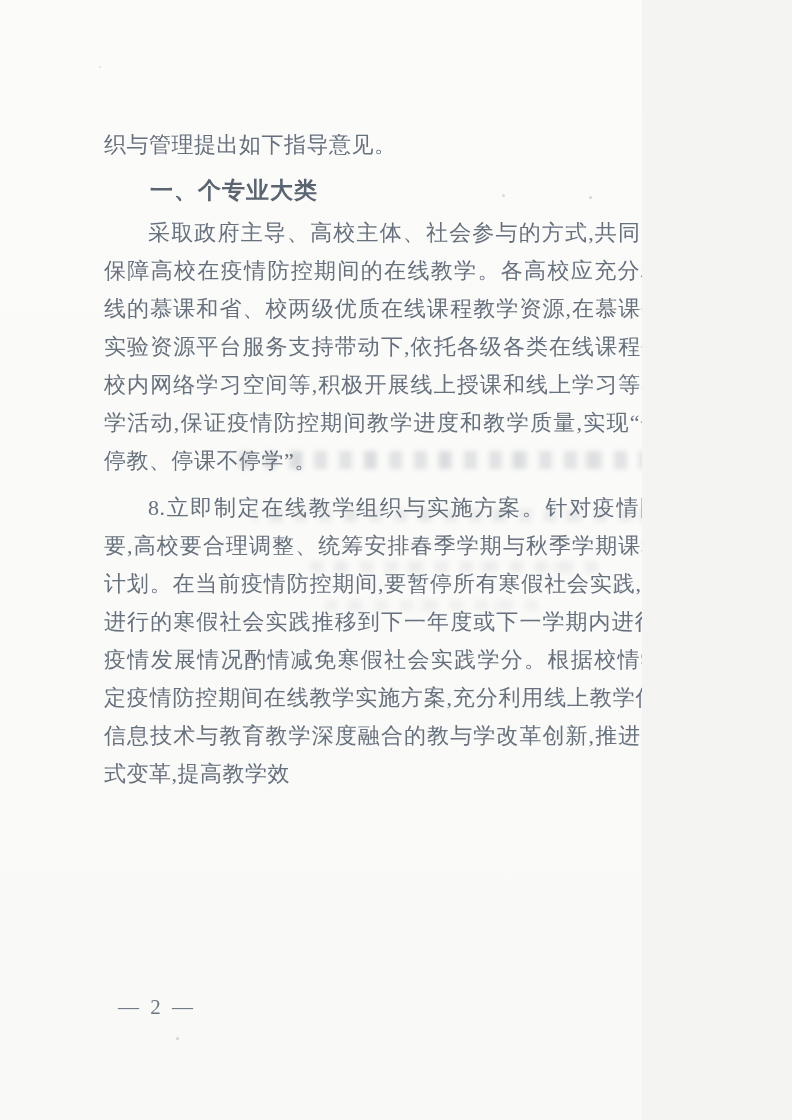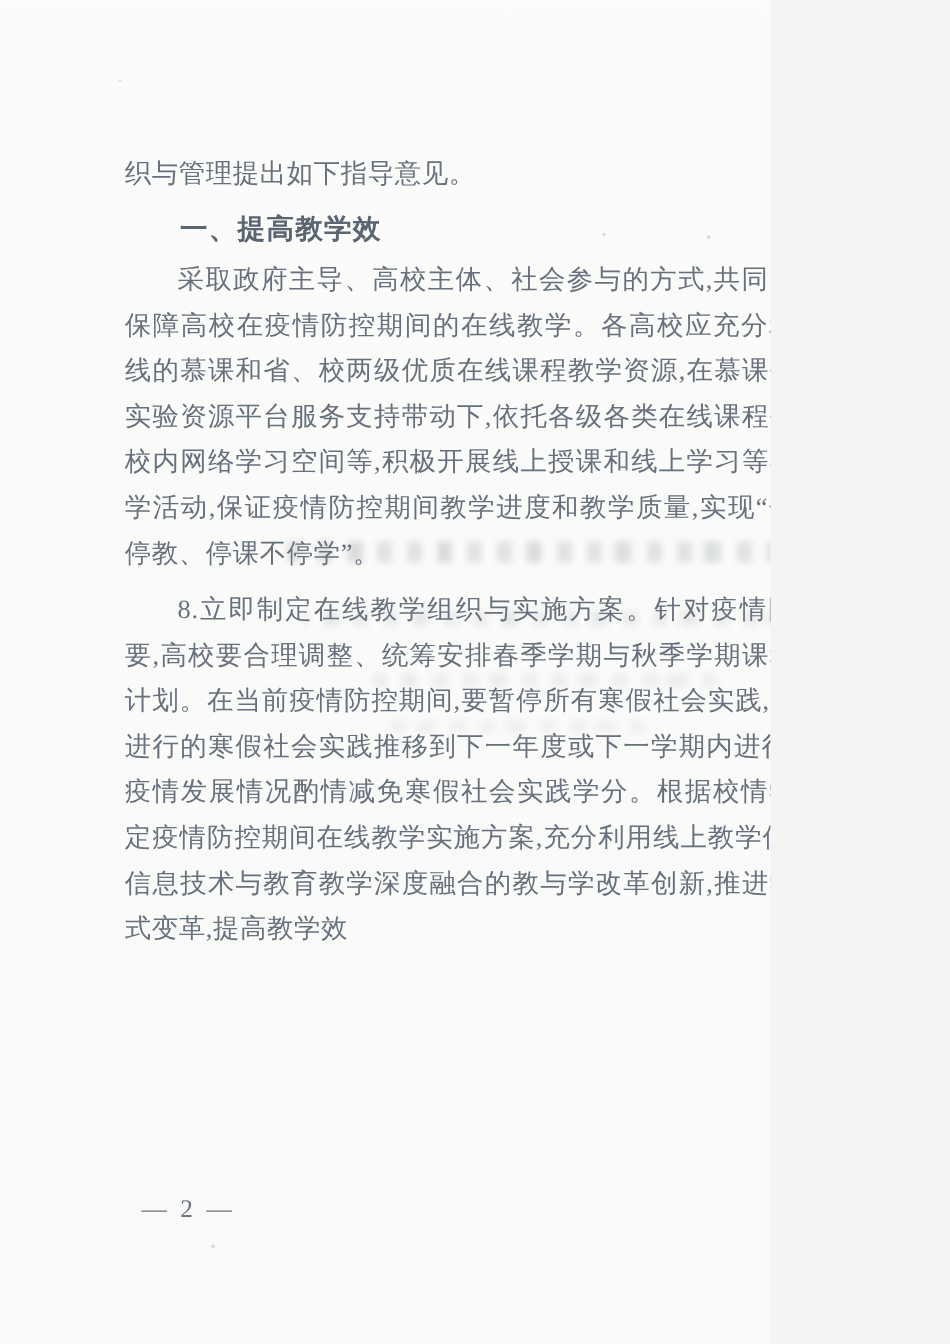--- a/index.html
+++ b/index.html
@@ -99,21 +99,21 @@
   <span class="speck speck-2"></span>
   <span class="speck speck-3"></span>
   <span class="speck speck-4"></span>
   <span class="speck speck-5"></span>
   <span class="speck speck-6"></span>
 
   <main class="content">
 
     <p class="continuation">织与管理提出如下指导意见。</p>
 
-    <h2 class="heading">一、提高教学效</h2>
+    <h2 class="heading">一、个专业大类</h2>
 
     <p class="para">采取政府主导、高校主体、社会参与的方式,共同实施并保障高校在疫情防控期间的在线教学。各高校应充分利用上线的慕课和省、校两级优质在线课程教学资源,在慕课平台和实验资源平台服务支持带动下,依托各级各类在线课程平台、校内网络学习空间等,积极开展线上授课和线上学习等在线教学活动,保证疫情防控期间教学进度和教学质量,实现“停课不停教、停课不停学”。</p>
 
 
 
     <p class="para">8.立即制定在线教学组织与实施方案。针对疫情防控需要,高校要合理调整、统筹安排春季学期与秋季学期课程教学计划。在当前疫情防控期间,要暂停所有寒假社会实践,原计划进行的寒假社会实践推移到下一年度或下一学期内进行,可视疫情发展情况酌情减免寒假社会实践学分。根据校情学情制定疫情防控期间在线教学实施方案,充分利用线上教学优势,以信息技术与教育教学深度融合的教与学改革创新,推进学习方式变革,提高教学效</p>
 
   </main>
 
   <div class="page-number">— 2 —</div>

